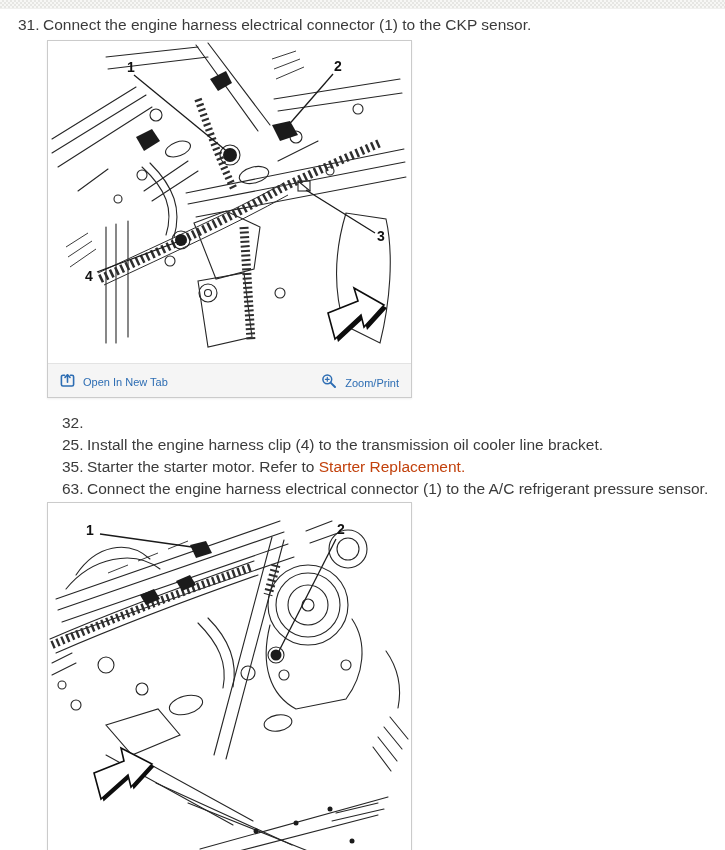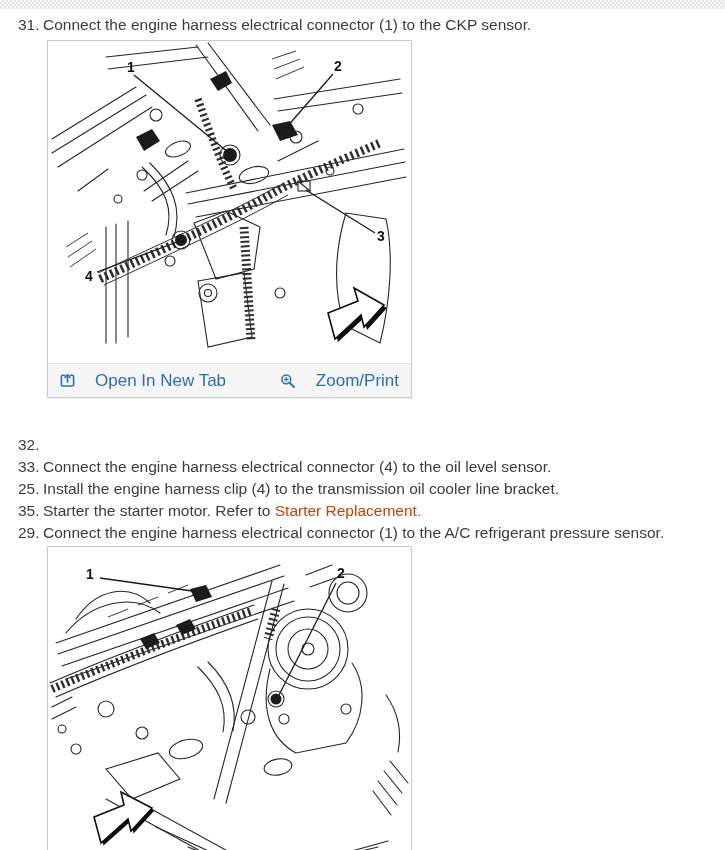--- a/index.html
+++ b/index.html
@@ -8,36 +8,36 @@
     font-family:"Liberation Sans",sans-serif;color:#3b3b3b;
   }
   .top-strip{
     width:725px;height:8px;
     background:conic-gradient(#e6e6e3 25%,#f7f7f5 0 50%,#e6e6e3 0 75%,#f7f7f5 0) 0 0/4px 4px;
     border-bottom:1px solid #f0f0ee;
   }
   .step{display:flex;align-items:flex-start;padding-left:18px;font-size:15.5px;line-height:22px;}
   .step .num{min-width:23px;margin-right:2px;}
   .step31{margin-top:5px;}
-  .steps-block{margin-top:36px;}
+  .steps-block{margin-top:14px;padding-left:44px;}
   .link{color:#c2410c;text-decoration:none;cursor:pointer;}
   .fig-card{
     margin-left:47px;width:363px;border:1px solid #cbcbcb;background:#fff;
     box-shadow:0 1px 2px rgba(0,0,0,.07);
   }
   .fig-card1{margin-top:4px;}
   .fig-card2{margin-top:2px;}
   .fig-body{background:#fff;}
   .fig-body svg{display:block;}
   .fig-toolbar{
     height:33px;background:#f5f5f5;border-top:1px solid #e3e3e3;
     display:flex;justify-content:space-between;align-items:center;padding:0 12px;
   }
   .tb-link{
-    display:flex;align-items:center;gap:20px;color:#2d6db3;font-size:17px;
+    display:flex;align-items:flex-end;gap:8px;color:#2d6db3;font-size:11px;
     text-decoration:none;cursor:pointer;
   }
   .tb-link svg{flex:0 0 auto;}
   
   .ink{stroke:#262626;stroke-width:1.1;fill:none;stroke-linecap:round;}
   .ink2{stroke:#262626;stroke-width:0.9;fill:none;}
   .rib{stroke:#2e2e2e;fill:none;}
   .blob{fill:#1b1b1b;stroke:none;}
   .leader{stroke:#1a1a1a;stroke-width:1.3;fill:none;}
   .callout{font:bold 14px "Liberation Sans",sans-serif;fill:#111;}
@@ -152,33 +152,29 @@
         <span>Zoom/Print</span>
       </a>
     </div>
   </div>
 
   <div class="steps-block">
     <div class="step">
       <span class="num">32.</span>
     </div>
     <div class="step">
-      <span class="num">33.</span>
-      <span class="txt">Connect the engine harness electrical connector (4) to the oil level sensor.</span>
-    </div>
-    <div class="step">
       <span class="num">25.</span>
       <span class="txt">Install the engine harness clip (4) to the transmission oil cooler line bracket.</span>
     </div>
     <div class="step">
       <span class="num">35.</span>
       <span class="txt"><span>Starter the starter motor. Refer to </span><a class="link">Starter Replacement.</a></span>
     </div>
     <div class="step">
-      <span class="num">29.</span>
+      <span class="num">63.</span>
       <span class="txt">Connect the engine harness electrical connector (1) to the A/C refrigerant pressure sensor.</span>
     </div>
   </div>
 
   <div class="fig-card fig-card2">
     <div class="fig-body">
       <svg width="363" height="400" viewBox="0 0 363 400">
 
         <path class="ink" d="M8,96 L232,18"></path>
           <path class="ink" d="M10,107 L236,29"></path>

